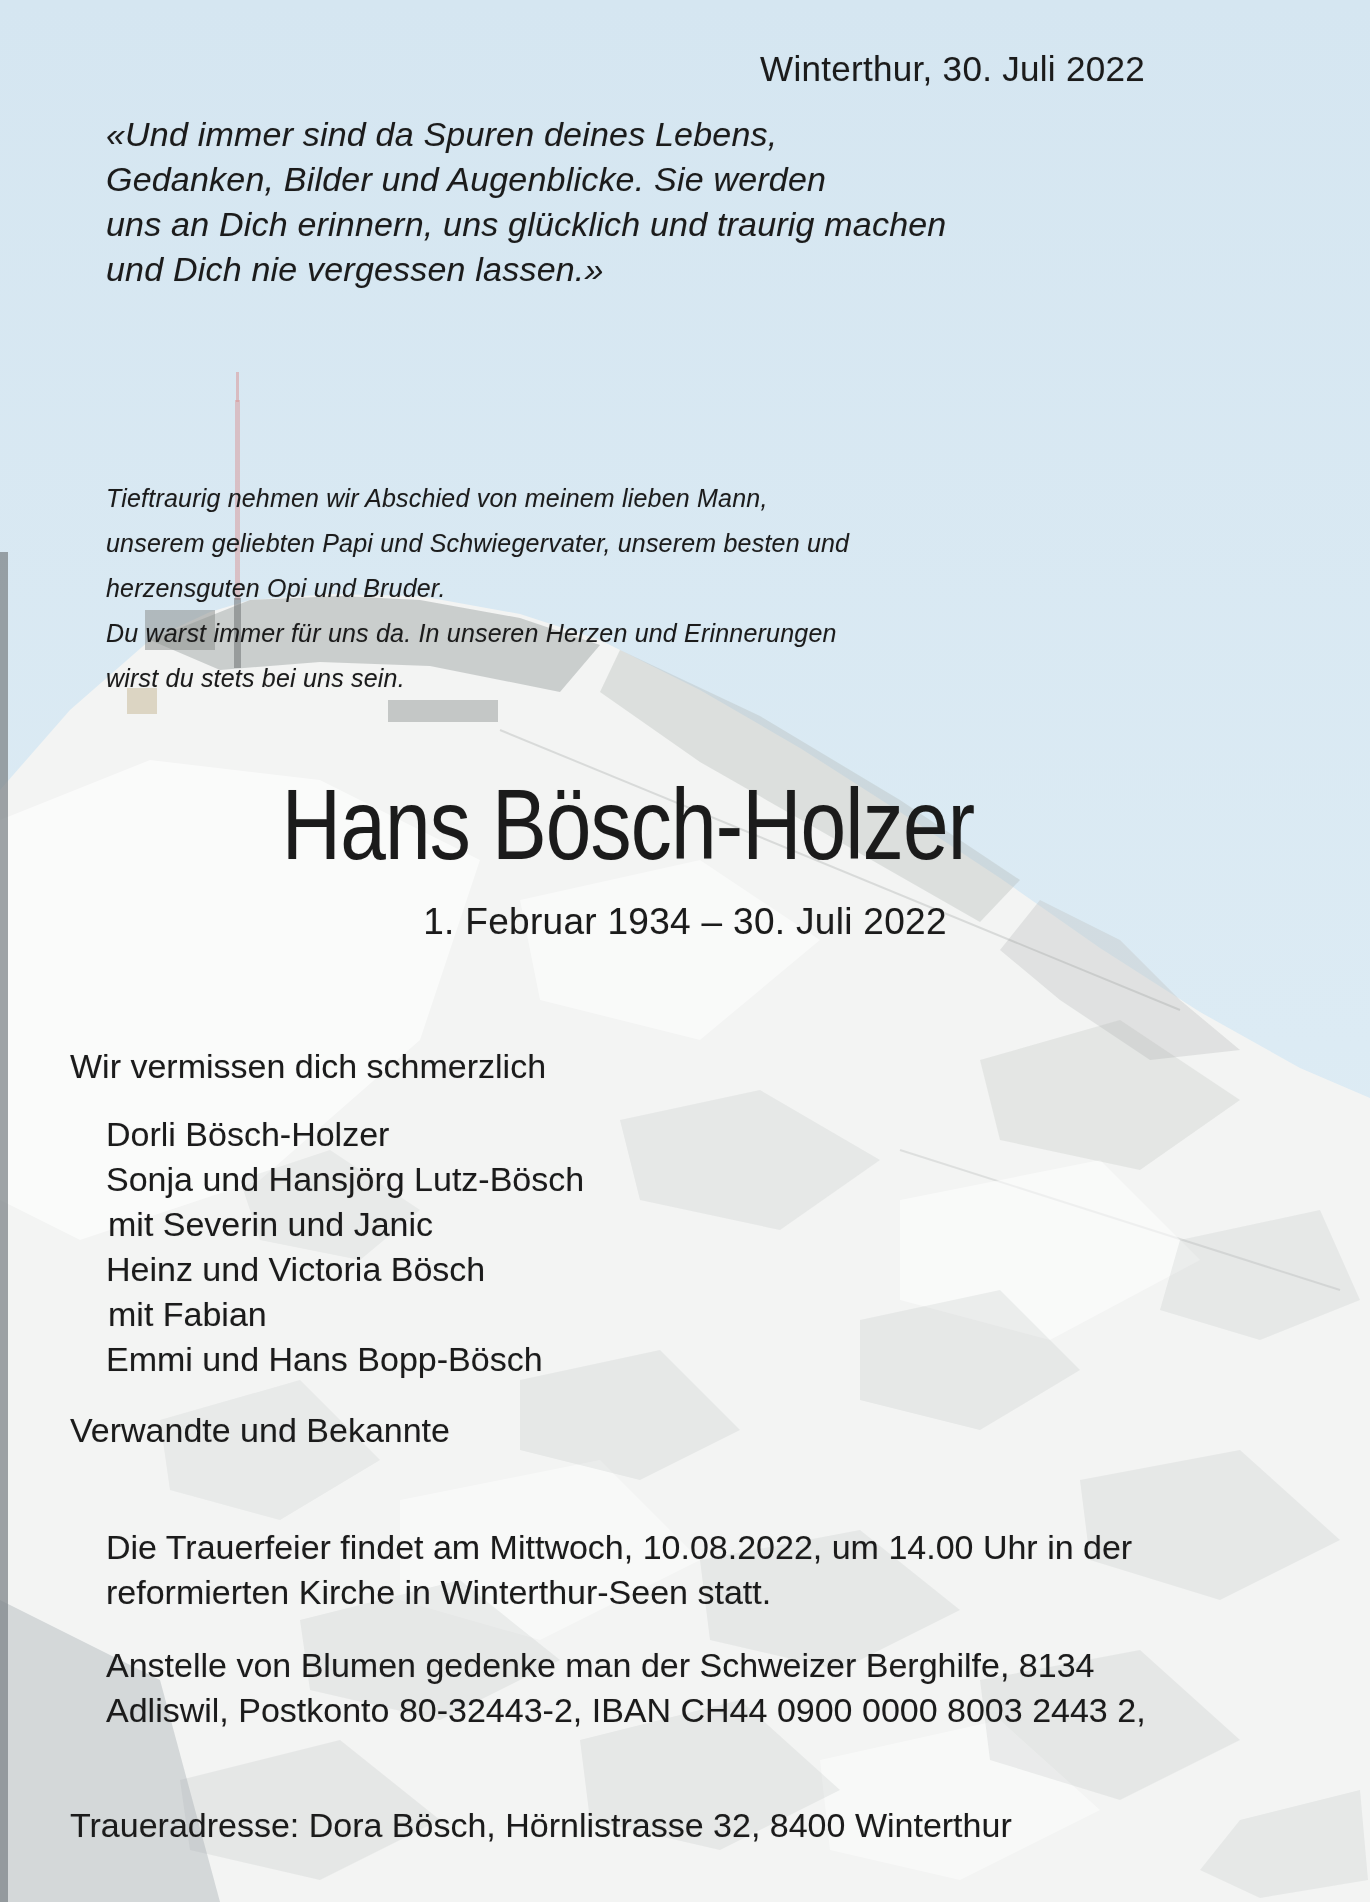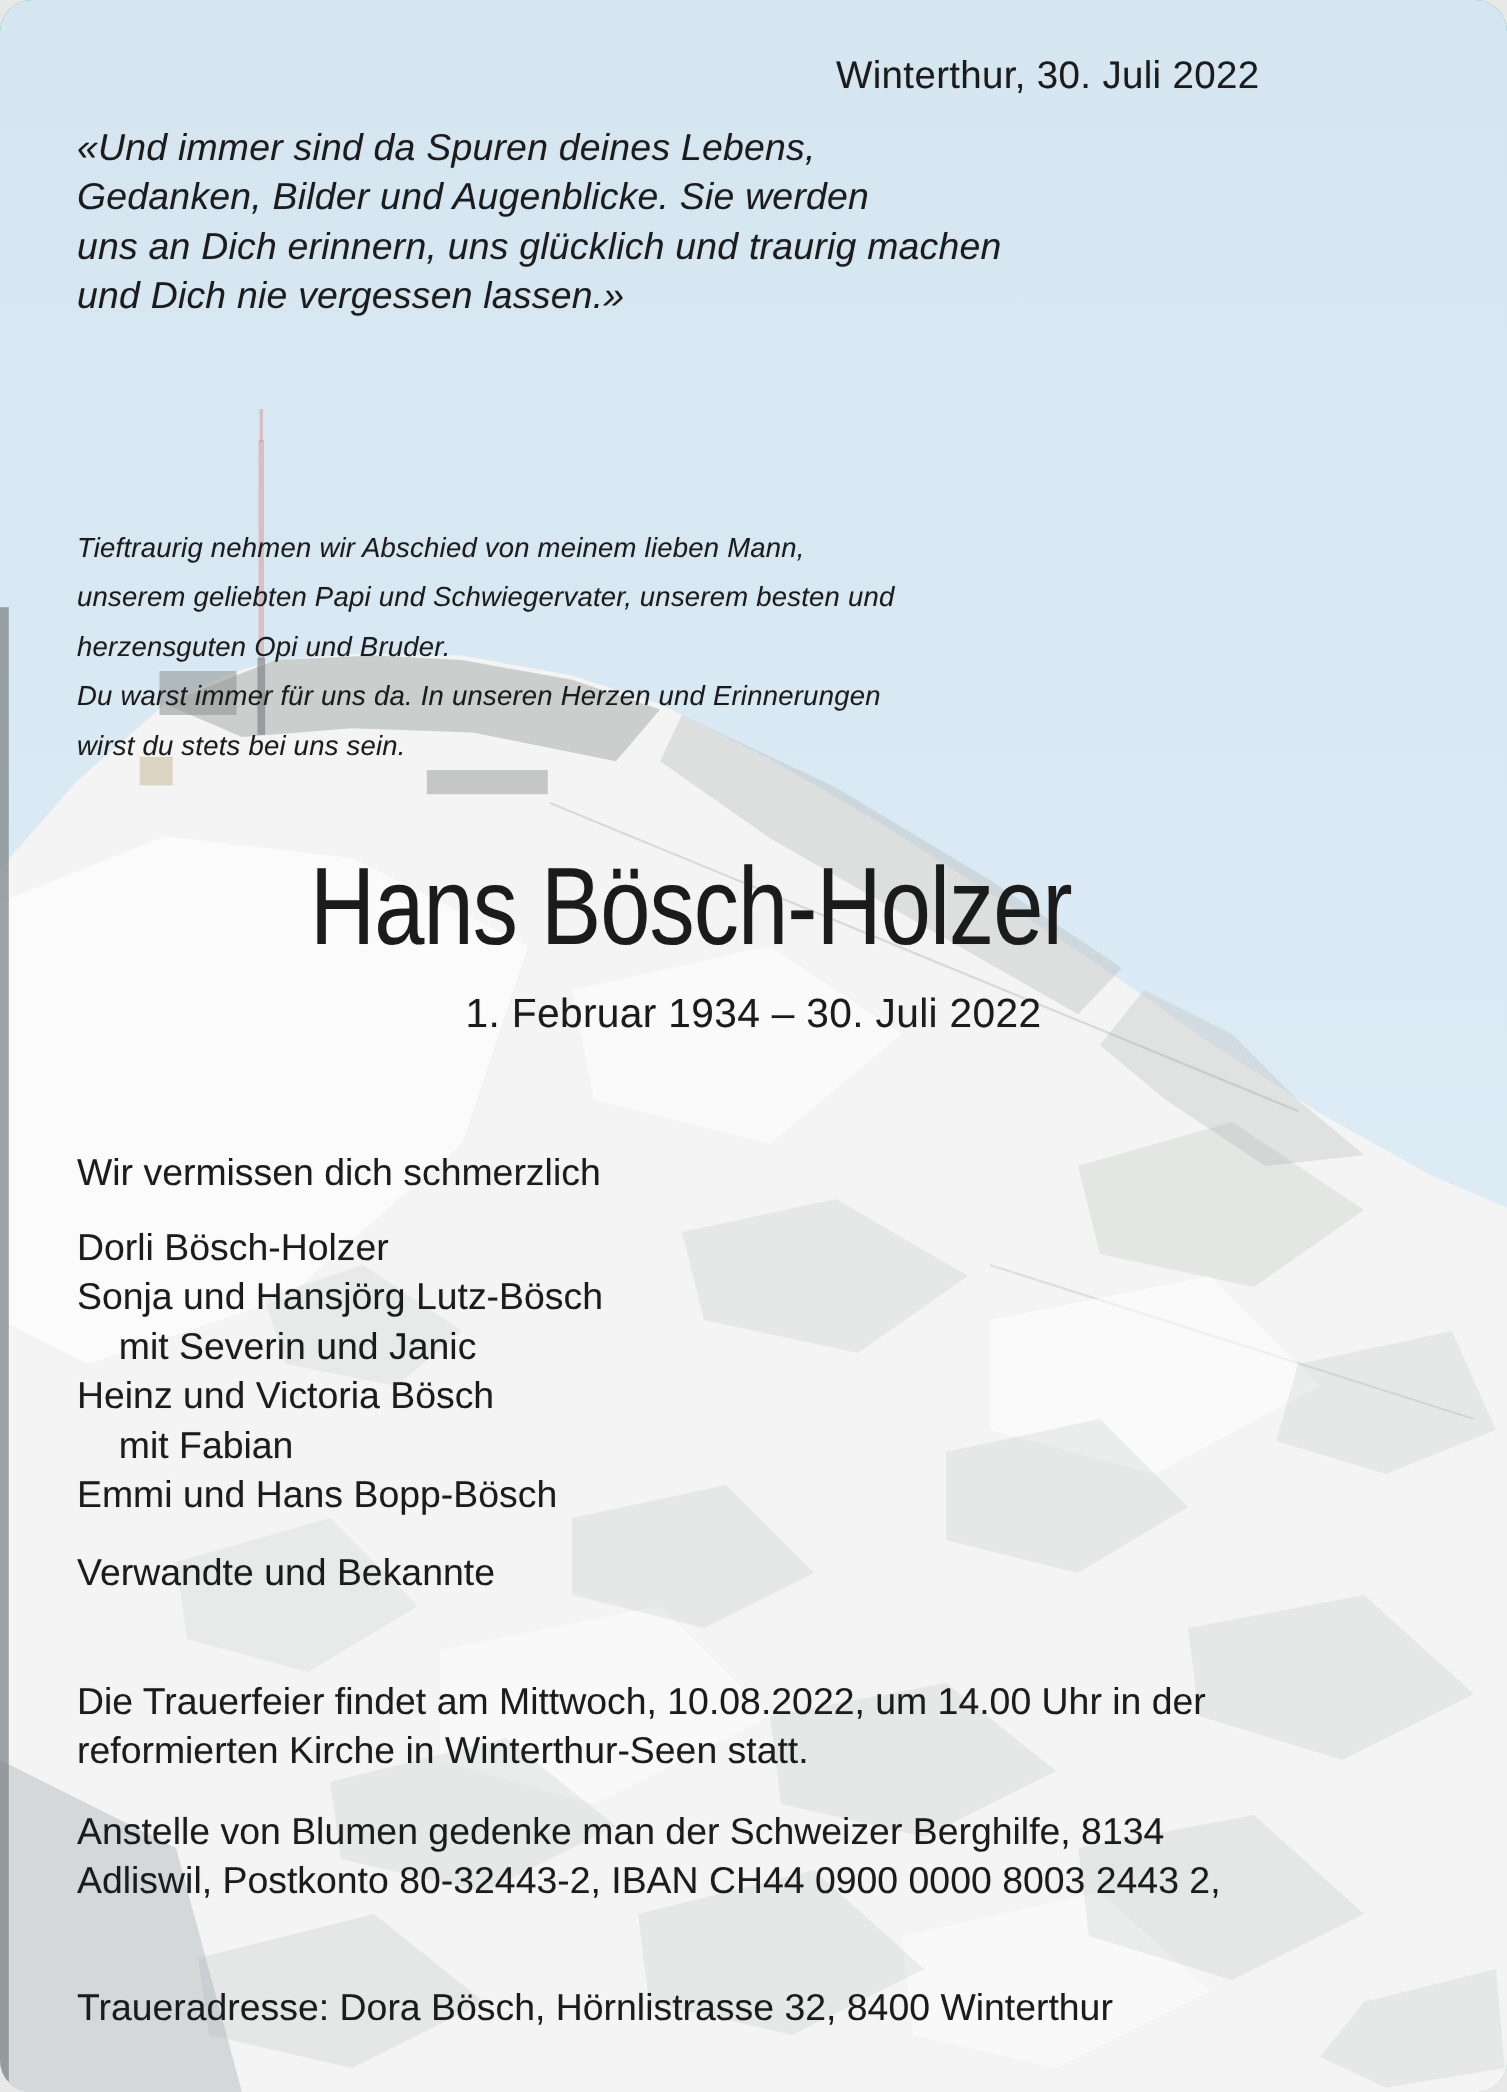--- a/index.html
+++ b/index.html
@@ -3,26 +3,25 @@
 <meta charset="utf-8">
 <style>
   html,body { margin:0; padding:0; background:#e8e8e8; }
   .page {
     position:relative;
     width:1370px; height:1902px;
     overflow:hidden;
     background:#14b8a6;
     font-family:"Liberation Sans","DejaVu Sans",sans-serif;
     color:#1b1b1b;
-    border-radius:29px;
   }
   .bg { position:absolute; left:0; top:0; width:1370px; height:1902px; }
 
   .block { position:absolute; left:70px; }
-  .line  { white-space:nowrap; }
+  .line  { white-space:nowrap;margin-left:36px; }
 
   .dateline {
     position:absolute; top:46px; right:225px;
     font-size:35px; line-height:46px; letter-spacing:.3px;
   }
   .quote {
     top:112px;
     font-size:34px; line-height:45px; font-style:italic; letter-spacing:.2px;
   }
   .intro   { top:476px;  font-size:25px; line-height:45px; letter-spacing:.2px;font-style:italic; }

